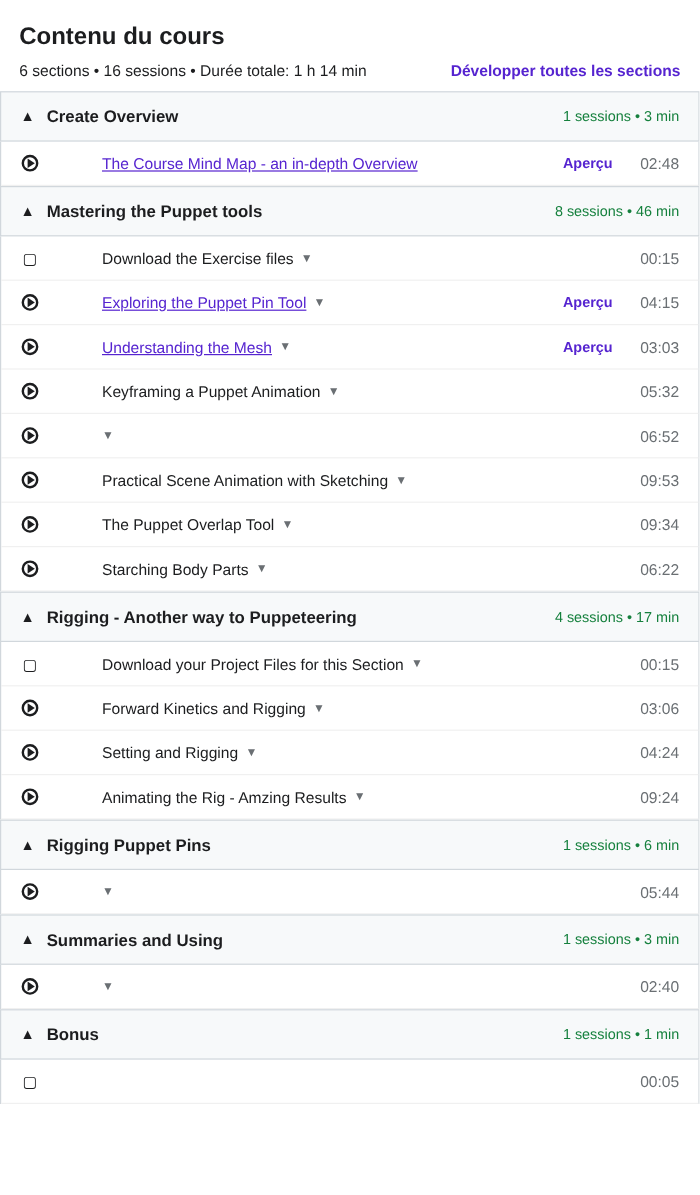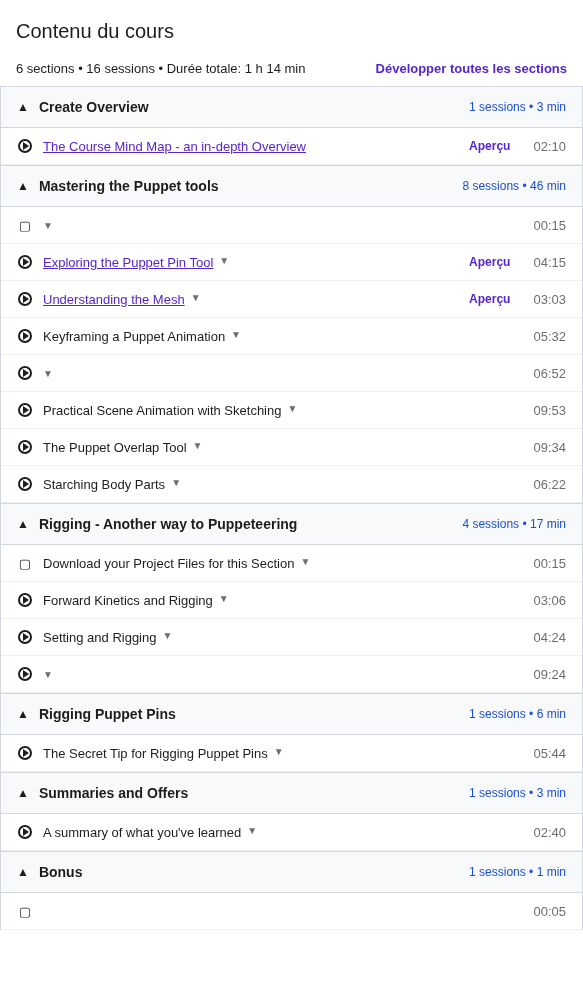--- a/index.html
+++ b/index.html
@@ -8,22 +8,22 @@
       font-size: 14px;
       color: #1c1d1f;
       background: #fff;
       width: 583px;
     }
     .page-header {
       padding: 20px 16px 10px 16px;
     }
     .page-title {
       font-size: 20px;
-      font-weight: 400;
-      margin-bottom: 18px;
+      font-weight: 700;
+      margin-bottom: 8px;
     }
     .meta-row {
       display: flex;
       align-items: flex-start;
       justify-content: space-between;
       font-size: 13px;
       color: #1c1d1f;
     }
     .expand-all-link {
       color: #5624d0;
@@ -46,21 +46,21 @@
       display: flex;
       align-items: center;
       gap: 10px;
     }
     .section-title {
       font-size: 14px;
       font-weight: 700;
     }
     .section-meta {
       font-size: 12px;
-      color: #1d4ed8;
+      color: #15803d;
       white-space: nowrap;
     }
     .chevron {
       font-size: 12px;
       color: #1c1d1f;
     }
     .session-list {
       border-left: 1px solid #d1d7dc;
       border-right: 1px solid #d1d7dc;
     }
@@ -97,21 +97,23 @@
       margin-left: 2px;
     }
     .doc-icon {
       font-size: 13px;
       color: #1c1d1f;
     }
     .session-name {
       flex: 1;
       font-size: 13px;
       display: flex;
+      align-items: center;
       gap: 6px;
+      margin-left: 42px;
     }
     .session-name a {
       color: #5624d0;
       text-decoration: underline;
       cursor: pointer;
     }
     .session-name span.plain {
       color: #1c1d1f;
     }
     .dropdown-arrow {
@@ -164,37 +166,38 @@
         <div class="play-icon">
             <div class="play-triangle"></div>
           </div>
       </div>
         <span class="session-name">
         <a>The Course Mind Map - an in-depth Overview</a>
 
       </span>
         <div class="session-right">
           <a class="preview-link">Aperçu</a>
-          <span class="duration">02:10</span>
+          <span class="duration">02:48</span>
         </div>
       </div>
     </div>
     <div class="section-header">
     <div class="section-header-left">
       <span class="chevron">▲</span>
       <span class="section-title">Mastering the Puppet tools</span>
     </div>
     <span class="section-meta">8 sessions • 46 min</span>
   </div>
     <div class="session-list">
       <div class="session-item">
         <div class="session-icon">
         <span class="doc-icon">▢</span>
       </div>
         <span class="session-name">
+        <span class="plain">Download the Exercise files</span>
         <span class="dropdown-arrow">▼</span>
       </span>
         <div class="session-right">
           <span class="duration">00:15</span>
         </div>
       </div>
       <div class="session-item">
         <div class="session-icon">
         <div class="play-icon">
             <div class="play-triangle"></div>
@@ -342,20 +345,21 @@
           <span class="duration">04:24</span>
         </div>
       </div>
       <div class="session-item">
         <div class="session-icon">
         <div class="play-icon">
             <div class="play-triangle"></div>
           </div>
       </div>
         <span class="session-name">
+        <span class="plain">Animating the Rig - Amzing Results</span>
         <span class="dropdown-arrow">▼</span>
       </span>
         <div class="session-right">
           <span class="duration">09:24</span>
         </div>
       </div>
     </div>
     <div class="section-header">
     <div class="section-header-left">
       <span class="chevron">▲</span>
@@ -364,44 +368,42 @@
     <span class="section-meta">1 sessions • 6 min</span>
   </div>
     <div class="session-list">
       <div class="session-item">
         <div class="session-icon">
         <div class="play-icon">
             <div class="play-triangle"></div>
           </div>
       </div>
         <span class="session-name">
-        <span class="plain">The Secret Tip for Rigging Puppet Pins</span>
         <span class="dropdown-arrow">▼</span>
       </span>
         <div class="session-right">
           <span class="duration">05:44</span>
         </div>
       </div>
     </div>
     <div class="section-header">
     <div class="section-header-left">
       <span class="chevron">▲</span>
-      <span class="section-title">Summaries and Offers</span>
+      <span class="section-title">Summaries and Using</span>
     </div>
     <span class="section-meta">1 sessions • 3 min</span>
   </div>
     <div class="session-list">
       <div class="session-item">
         <div class="session-icon">
         <div class="play-icon">
             <div class="play-triangle"></div>
           </div>
       </div>
         <span class="session-name">
-        <span class="plain">A summary of what you've learned</span>
         <span class="dropdown-arrow">▼</span>
       </span>
         <div class="session-right">
           <span class="duration">02:40</span>
         </div>
       </div>
     </div>
     <div class="section-header">
     <div class="section-header-left">
       <span class="chevron">▲</span>

